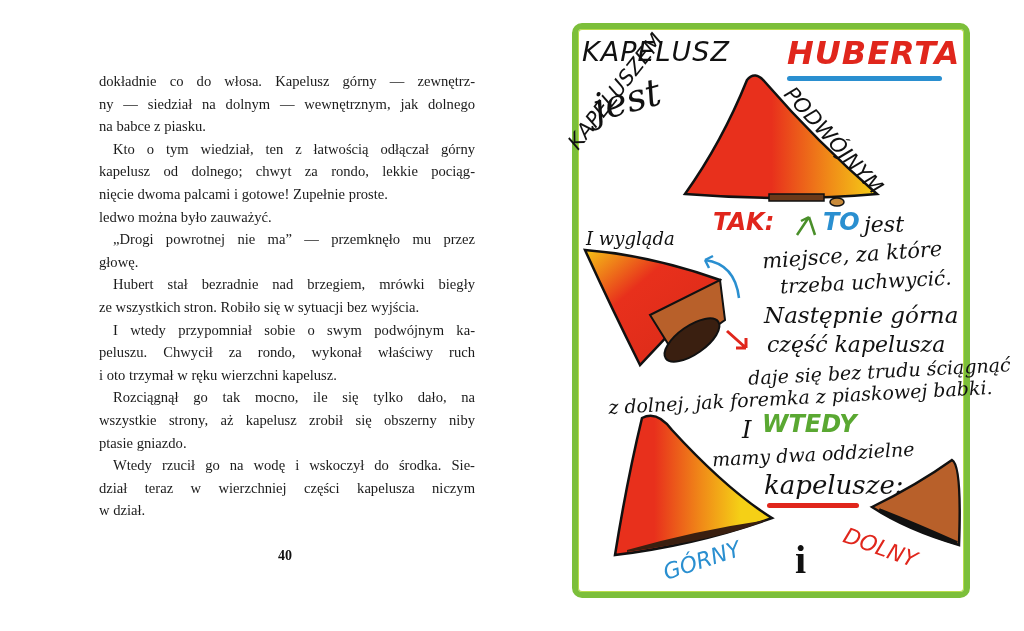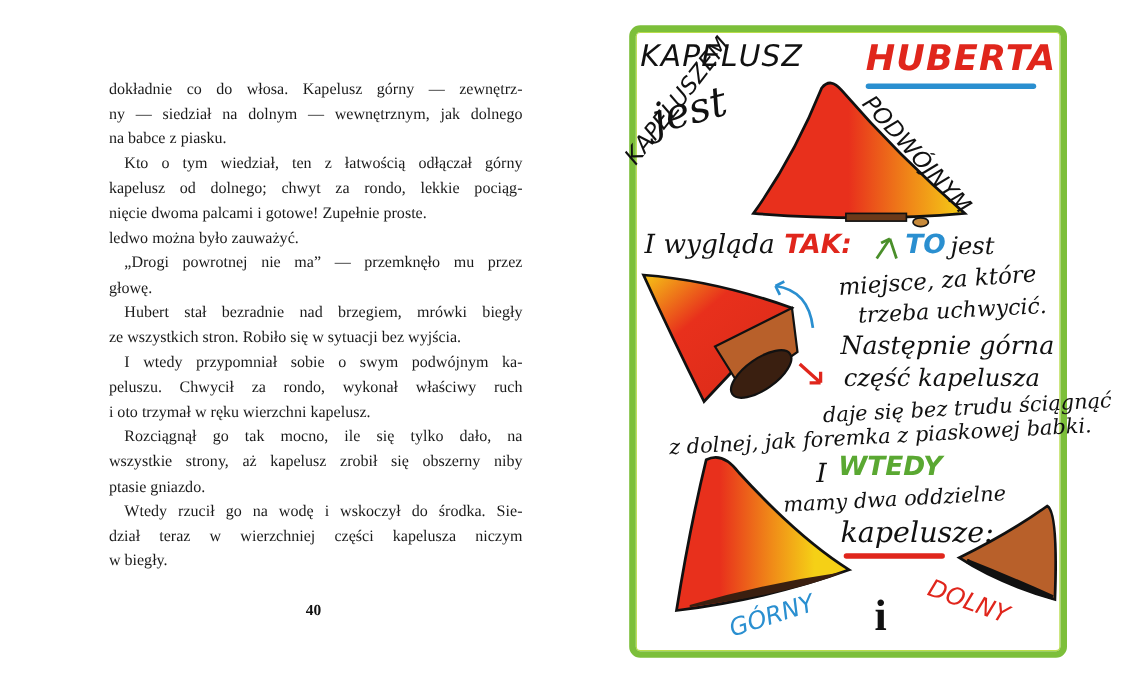--- a/index.html
+++ b/index.html
@@ -33,21 +33,21 @@
       <span class="line indent">Hubert stał bezradnie nad brzegiem, mrówki biegły</span>
       <span class="line last">ze wszystkich stron. Robiło się w sytuacji bez wyjścia.</span>
       <span class="line indent">I wtedy przypomniał sobie o swym podwójnym ka-</span>
       <span class="line">peluszu. Chwycił za rondo, wykonał właściwy ruch</span>
       <span class="line last">i oto trzymał w ręku wierzchni kapelusz.</span>
       <span class="line indent">Rozciągnął go tak mocno, ile się tylko dało, na</span>
       <span class="line">wszystkie strony, aż kapelusz zrobił się obszerny niby</span>
       <span class="line last">ptasie gniazdo.</span>
       <span class="line indent">Wtedy rzucił go na wodę i wskoczył do środka. Sie-</span>
       <span class="line">dział teraz w wierzchniej części kapelusza niczym</span>
-      <span class="line last">w biegły.</span>
+      <span class="line last">w dział.</span>
     </div>
   <div class="page-number">40</div>
 </div>
 
 <div class="right-page">
   <div class="frame"></div>
 
   <svg class="hat" style="left:165px;top:72px" width="210" height="135" viewBox="0 0 210 135">
     <defs>
       <linearGradient id="g1" x1="0" y1="0" x2="1" y2="0">
@@ -97,21 +97,21 @@
     <path d="M12 55 Q55 78 90 88 Q50 70 12 55Z" fill="#2a1208" stroke="#111" stroke-width="4"></path>
   </svg>
 
   <div class="hw" style="left:70px;top:36px;font-size:27px;font-style:italic;letter-spacing:1px">KAPELUSZ</div>
   <div class="hw" style="left:275px;top:34px;font-size:32px;font-weight:bold;font-style:italic;color:#e0261c;letter-spacing:1px">HUBERTA</div>
   <div style="position:absolute;left:275px;top:76px;width:155px;height:5px;background:#2a8fd0;border-radius:3px"></div>
   <div class="hw script" style="left:80px;top:78px;font-size:38px;transform:rotate(-15deg)">jest</div>
   <div class="hw" style="left:70px;top:130px;font-size:21px;font-style:italic;transform:rotate(-52deg);transform-origin:left bottom">KAPELUSZEM</div>
   <div class="hw" style="left:285px;top:82px;font-size:21px;font-style:italic;transform:rotate(48deg);transform-origin:left top">PODWÓJNYM</div>
 
-  <div class="hw script" style="left:74px;top:208px;font-size:24px">I wygląda</div>
+  <div class="hw script" style="left:74px;top:228px;font-size:18px">I wygląda</div>
   <div class="hw" style="left:201px;top:208px;font-size:24px;font-weight:bold;font-style:italic;color:#e0261c">TAK:</div>
   <svg class="hat" style="left:283px;top:213px" width="22" height="24" viewBox="0 0 22 24">
     <path d="M2 22 L14 4 M14 4 L20 22 M14 4 L6 8" stroke="#4a8f2a" stroke-width="2.5" fill="none"></path>
   </svg>
   <div class="hw" style="left:311px;top:208px;font-size:24px;font-weight:bold;font-style:italic;color:#2a8fd0">TO</div>
   <div class="hw script" style="left:352px;top:212px;font-size:22px">jest</div>
 
   <div class="hw script" style="left:250px;top:243px;font-size:21px;transform:rotate(-4deg)">miejsce, za które</div>
   <div class="hw script" style="left:268px;top:270px;font-size:20px;transform:rotate(-3deg)">trzeba uchwycić.</div>
   <div class="hw script" style="left:252px;top:302px;font-size:23px">Następnie górna</div>

